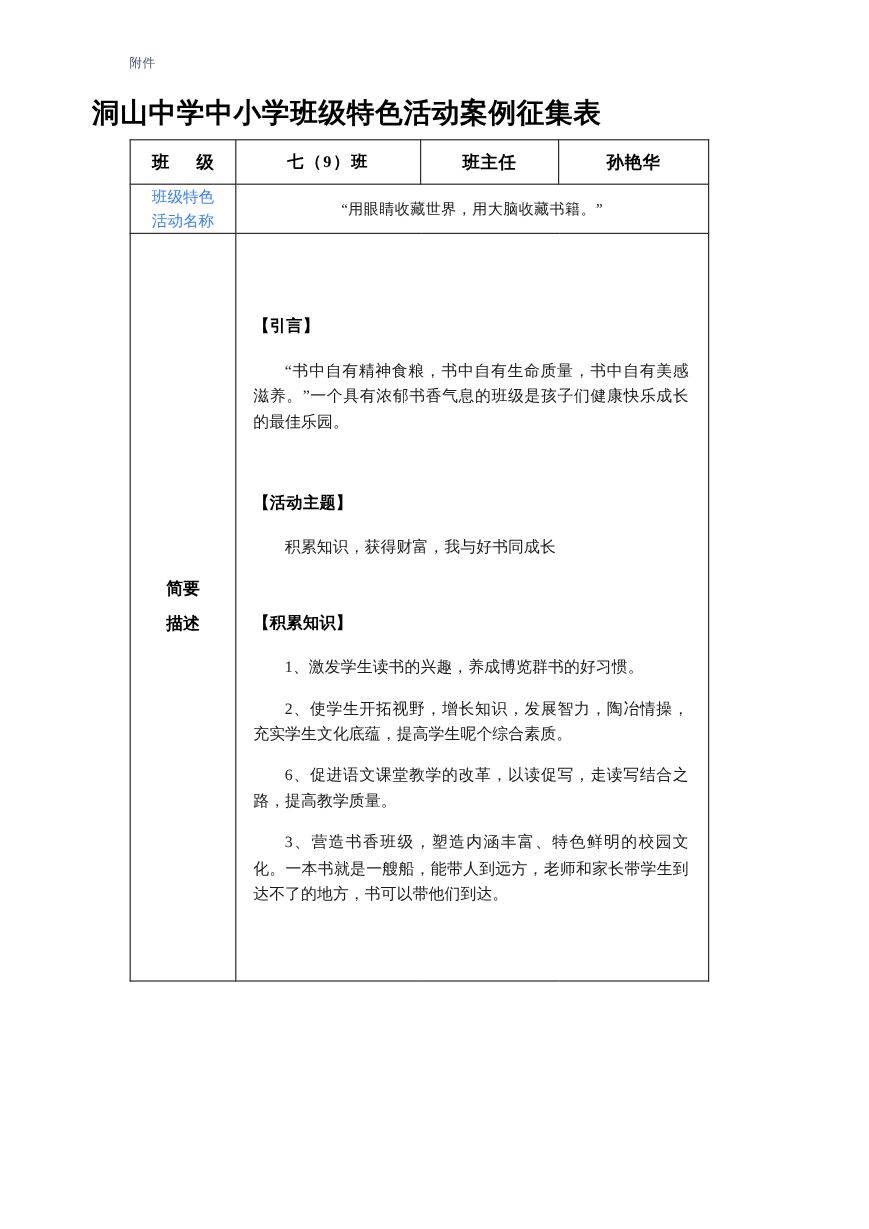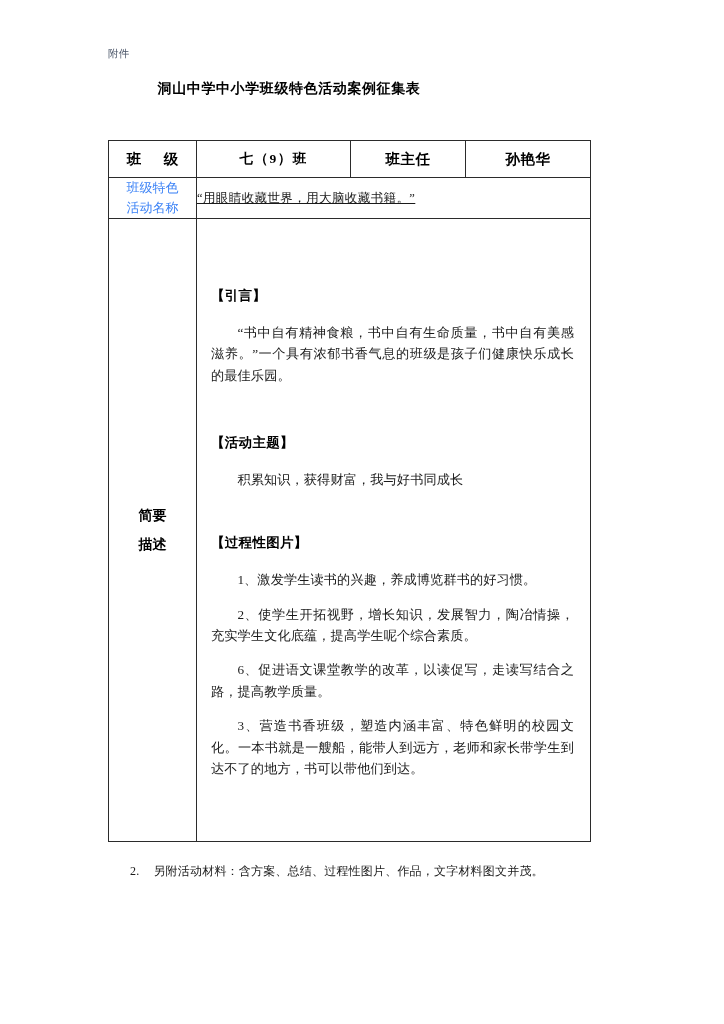--- a/index.html
+++ b/index.html
@@ -35,32 +35,32 @@
     line-height: 1.2;
   }
 
   
   .doc-title {
     position: absolute;
     left: 0;
     top: 80px;
     width: 578px;
     text-align: center;
-    font-size: 14px;
+    font-size: 23px;
     font-weight: bold;
     letter-spacing: 0.6px;
     color: #000;
     line-height: 1.3;
   }
 
   
   .main-table {
     position: absolute;
     left: 108px;
-    top: 140px;
+    top: 116px;
     width: 482px;
     border-collapse: collapse;
     table-layout: fixed;
   }
   .main-table td {
     border: 1px solid #2b2b2b;
     vertical-align: middle;
     padding: 0;
   }
 
@@ -92,26 +92,25 @@
 
   .cell-name-label {
     text-align: center;
     font-size: 13px;
     line-height: 1.55;
     padding: 7px 4px;
     color: #3b82f6;
   }
 
   .cell-activity-name {
-    text-align: left;
+    text-align: center;
     font-size: 12.5px;
     letter-spacing: 0.4px;
     padding: 10px 8px;
     color: #1a1a1a;
-    text-decoration: underline;
   }
 
   .cell-desc-label {
     text-align: center;
     font-size: 14px;
     font-weight: bold;
     line-height: 2.1;
     color: #000;
     vertical-align: middle;
   }
@@ -200,31 +199,28 @@
         </td>
         <td class="cell-body" colspan="3">
           <div class="body-inner">
 
             <div class="sec-heading">【引言】</div>
             <p class="para para-first">“书中自有精神食粮，书中自有生命质量，书中自有美感滋养。”一个具有浓郁书香气息的班级是孩子们健康快乐成长的最佳乐园。</p>
 
             <div class="sec-heading sec-gap-top">【活动主题】</div>
             <p class="para para-first">积累知识，获得财富，我与好书同成长</p>
 
-            <div class="sec-heading sec-gap-top-sm">【过程性图片】</div>
+            <div class="sec-heading sec-gap-top-sm">【积累知识】</div>
             <p class="para para-first">1、激发学生读书的兴趣，养成博览群书的好习惯。</p>
             <p class="para">2、使学生开拓视野，增长知识，发展智力，陶冶情操，充实学生文化底蕴，提高学生呢个综合素质。</p>
             <p class="para">6、促进语文课堂教学的改革，以读促写，走读写结合之路，提高教学质量。</p>
             <p class="para">3、营造书香班级，塑造内涵丰富、特色鲜明的校园文化。一本书就是一艘船，能带人到远方，老师和家长带学生到达不了的地方，书可以带他们到达。</p>
 
           </div>
         </td>
       </tr>
     </tbody>
   </table>
 
   <div class="notes">
-    <div class="note-line-2">
-      <span class="note-num">2.</span><span>另附活动材料：含方案、总结、过程性图片、作品，文字材料图文并茂。</span>
-    </div>
   </div>
 
 </div>
 
 </body></html>

